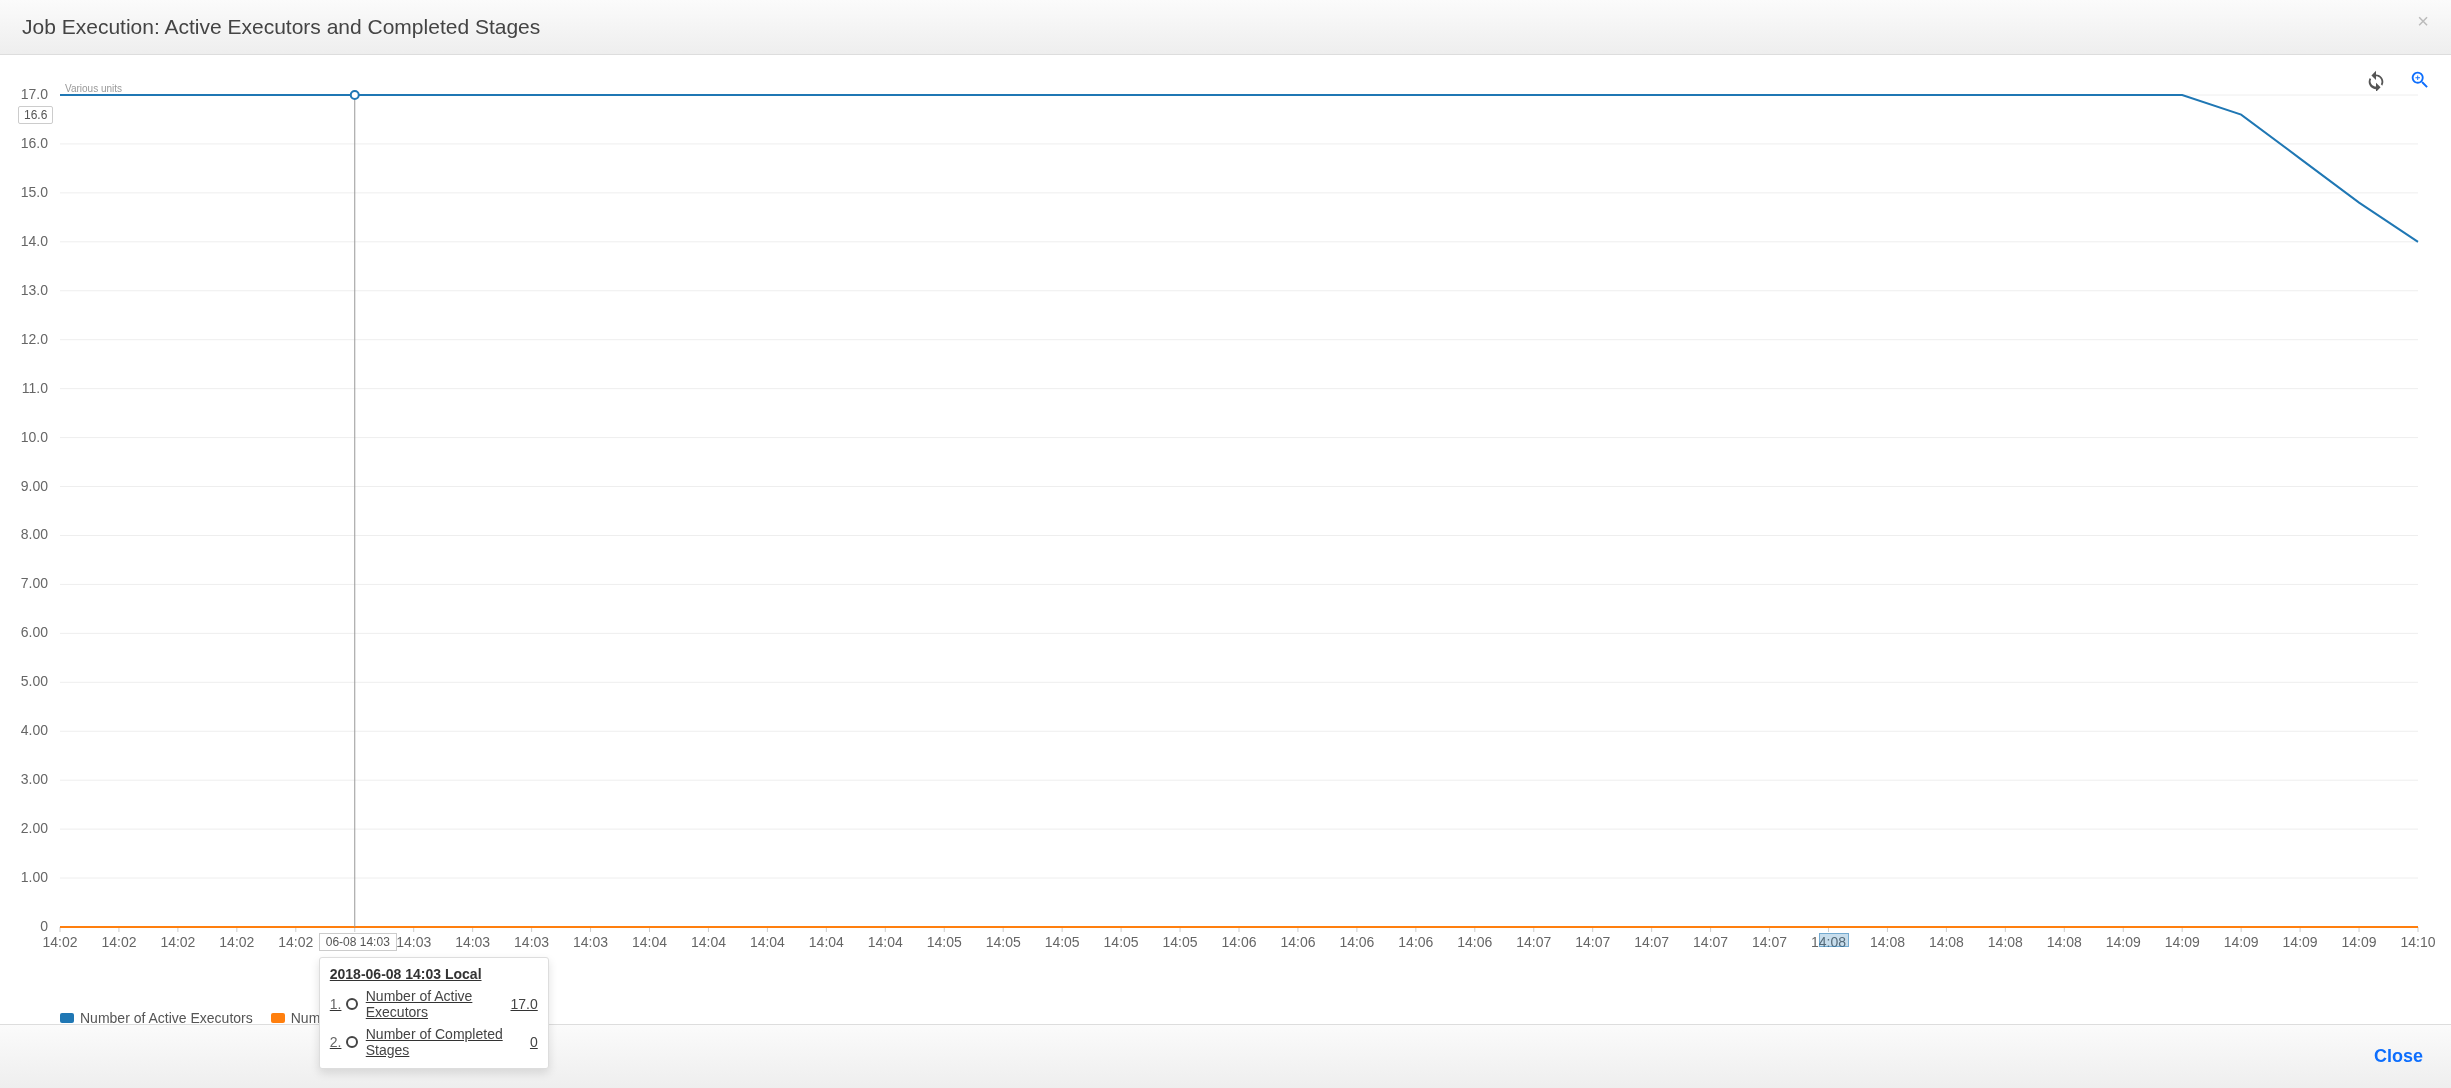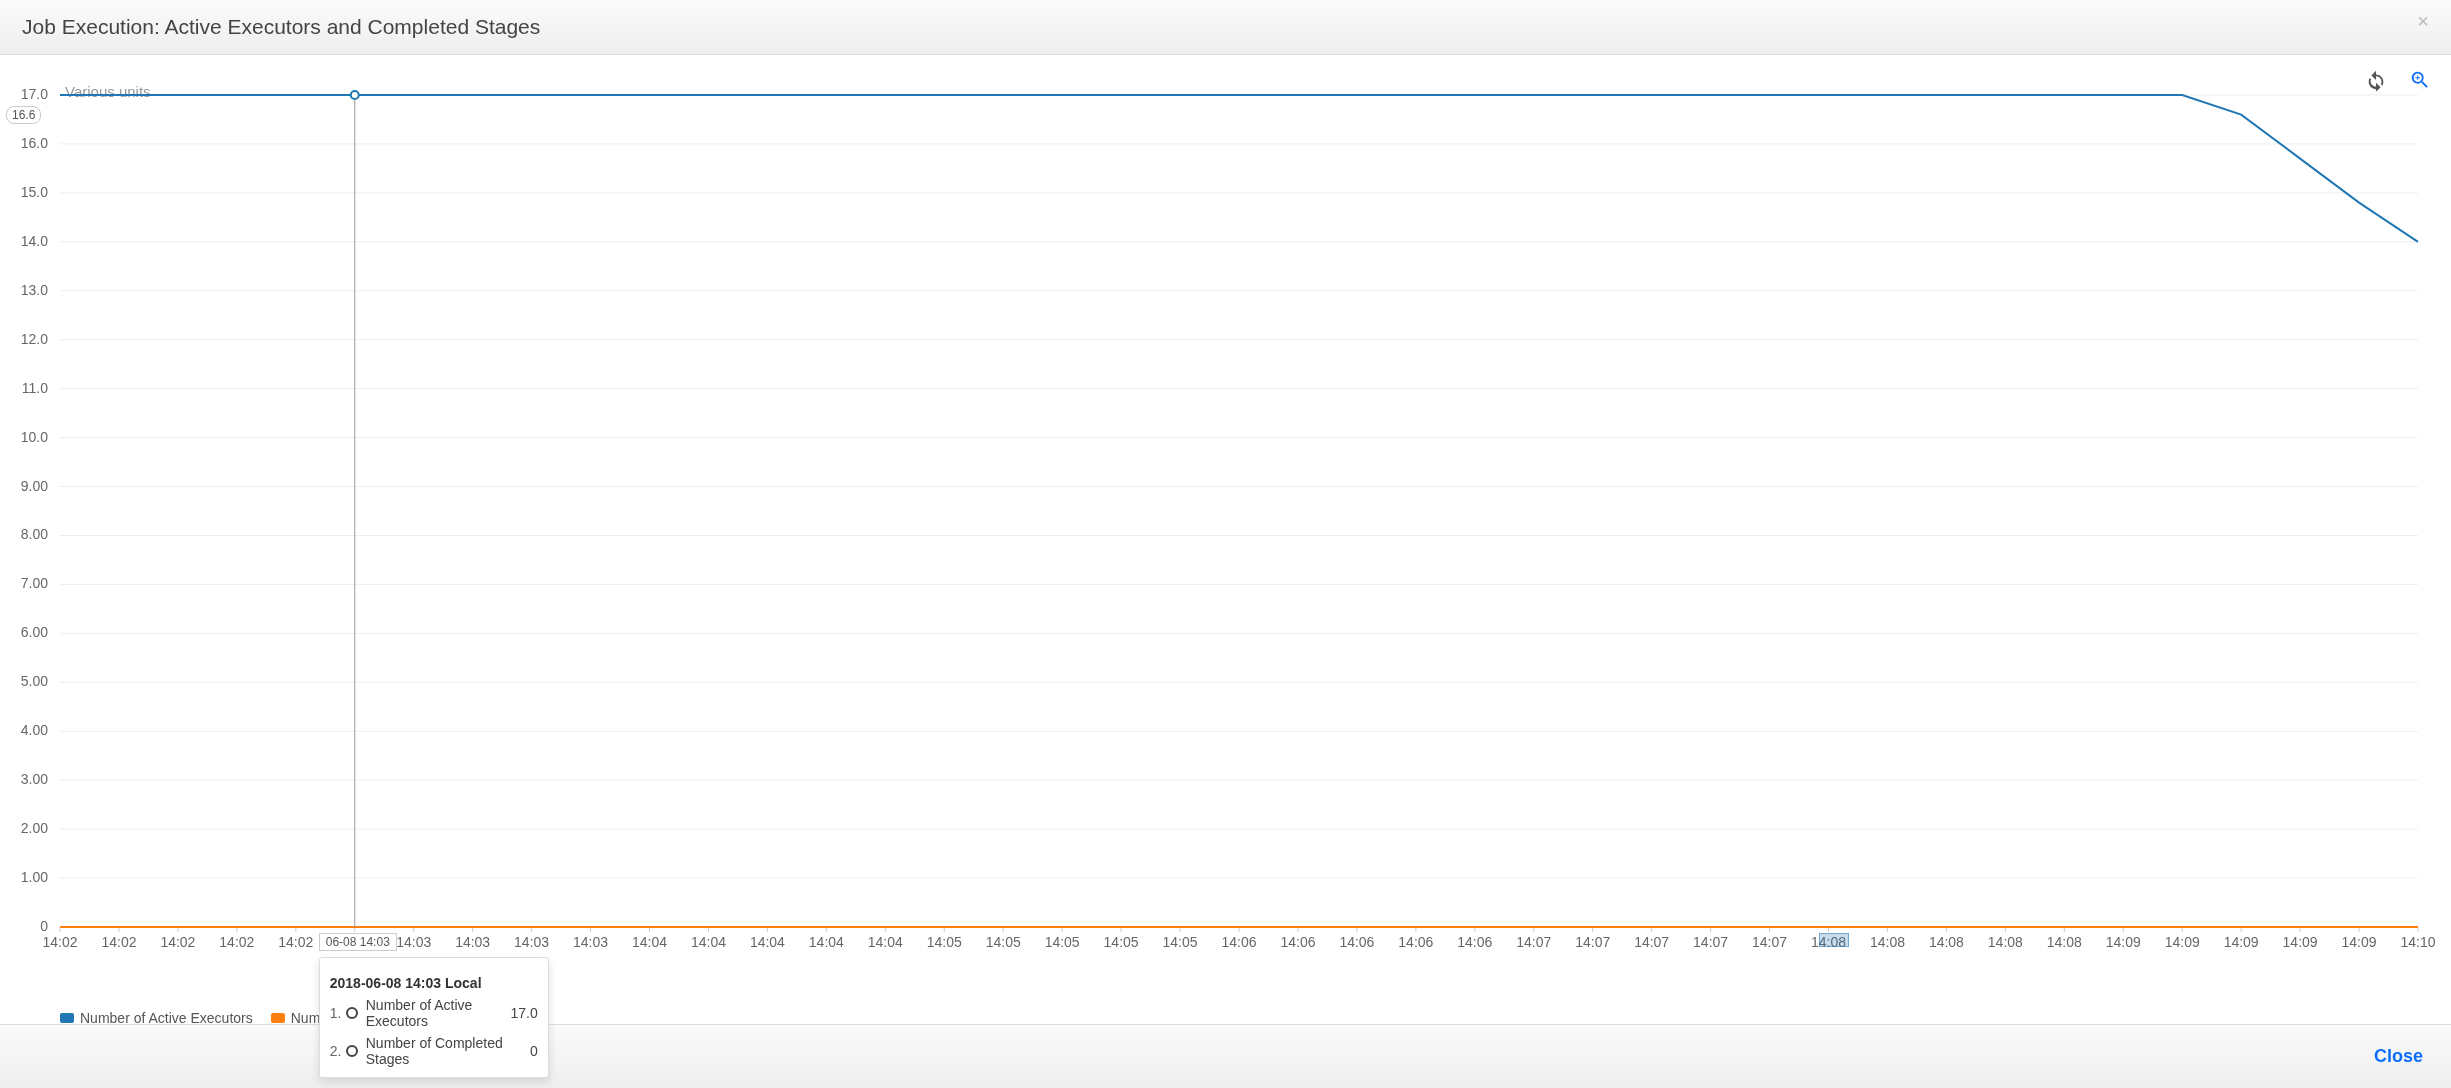--- a/index.html
+++ b/index.html
@@ -70,40 +70,40 @@
 }
 .y-tick line.grid.baseline { stroke: #aaa; }
 .x-tick line.tickmark { stroke: #ccc; }
 .series-line { fill: none; stroke-width: 2; }
 .series-blue  { stroke: #1f77b4; }
 .series-orange{ stroke: #ff7f0e; }
 .crosshair { stroke: #999; stroke-width: 1; }
 .crosshair-marker { fill: #fff; stroke: #1f77b4; stroke-width: 2; }
 .flyout-y {
   position:absolute;
-  left:6px;
+  left:18px;
   font-size:12px;
   background:#fff;
   border:1px solid #ccc;
   padding:1px 5px;
-  border-radius:8px;
+  border-radius:2px;
   color:#555;
 }
 .flyout-x {
   position:absolute;
   font-size:12px;
   background:#fff;
   border:1px solid #ccc;
   padding:1px 6px;
   border-radius:0;
   color:#555;
 }
 .axis-label {
   position:absolute;
-  font-size:15px;
+  font-size:10px;
   color:#999;
 }
 .legend {
   position:absolute;
   left:60px;
   bottom:9px;
   display:flex;
   gap:18px;
   font-size:14px;
   color:#555;
@@ -120,22 +120,23 @@
   border:1px solid rgba(31,119,180,.5);
 }
 .tooltip-box {
   position:absolute;
   width:230px;
   background:#fff;
   border:1px solid #ddd;
   border-radius:3px;
   box-shadow:0 4px 10px rgba(0,0,0,.12);
   font-size:14px;
-  padding:17px 10px 4px;
+  padding:8px 10px 4px;
   z-index:80;
+  text-decoration:underline;
 }
 .tooltip-title {
   font-weight:700;
   color:#333;
   margin-bottom:6px;
 }
 .tooltip-row {
   display:flex;
   align-items:center;
   margin:6px 0;

